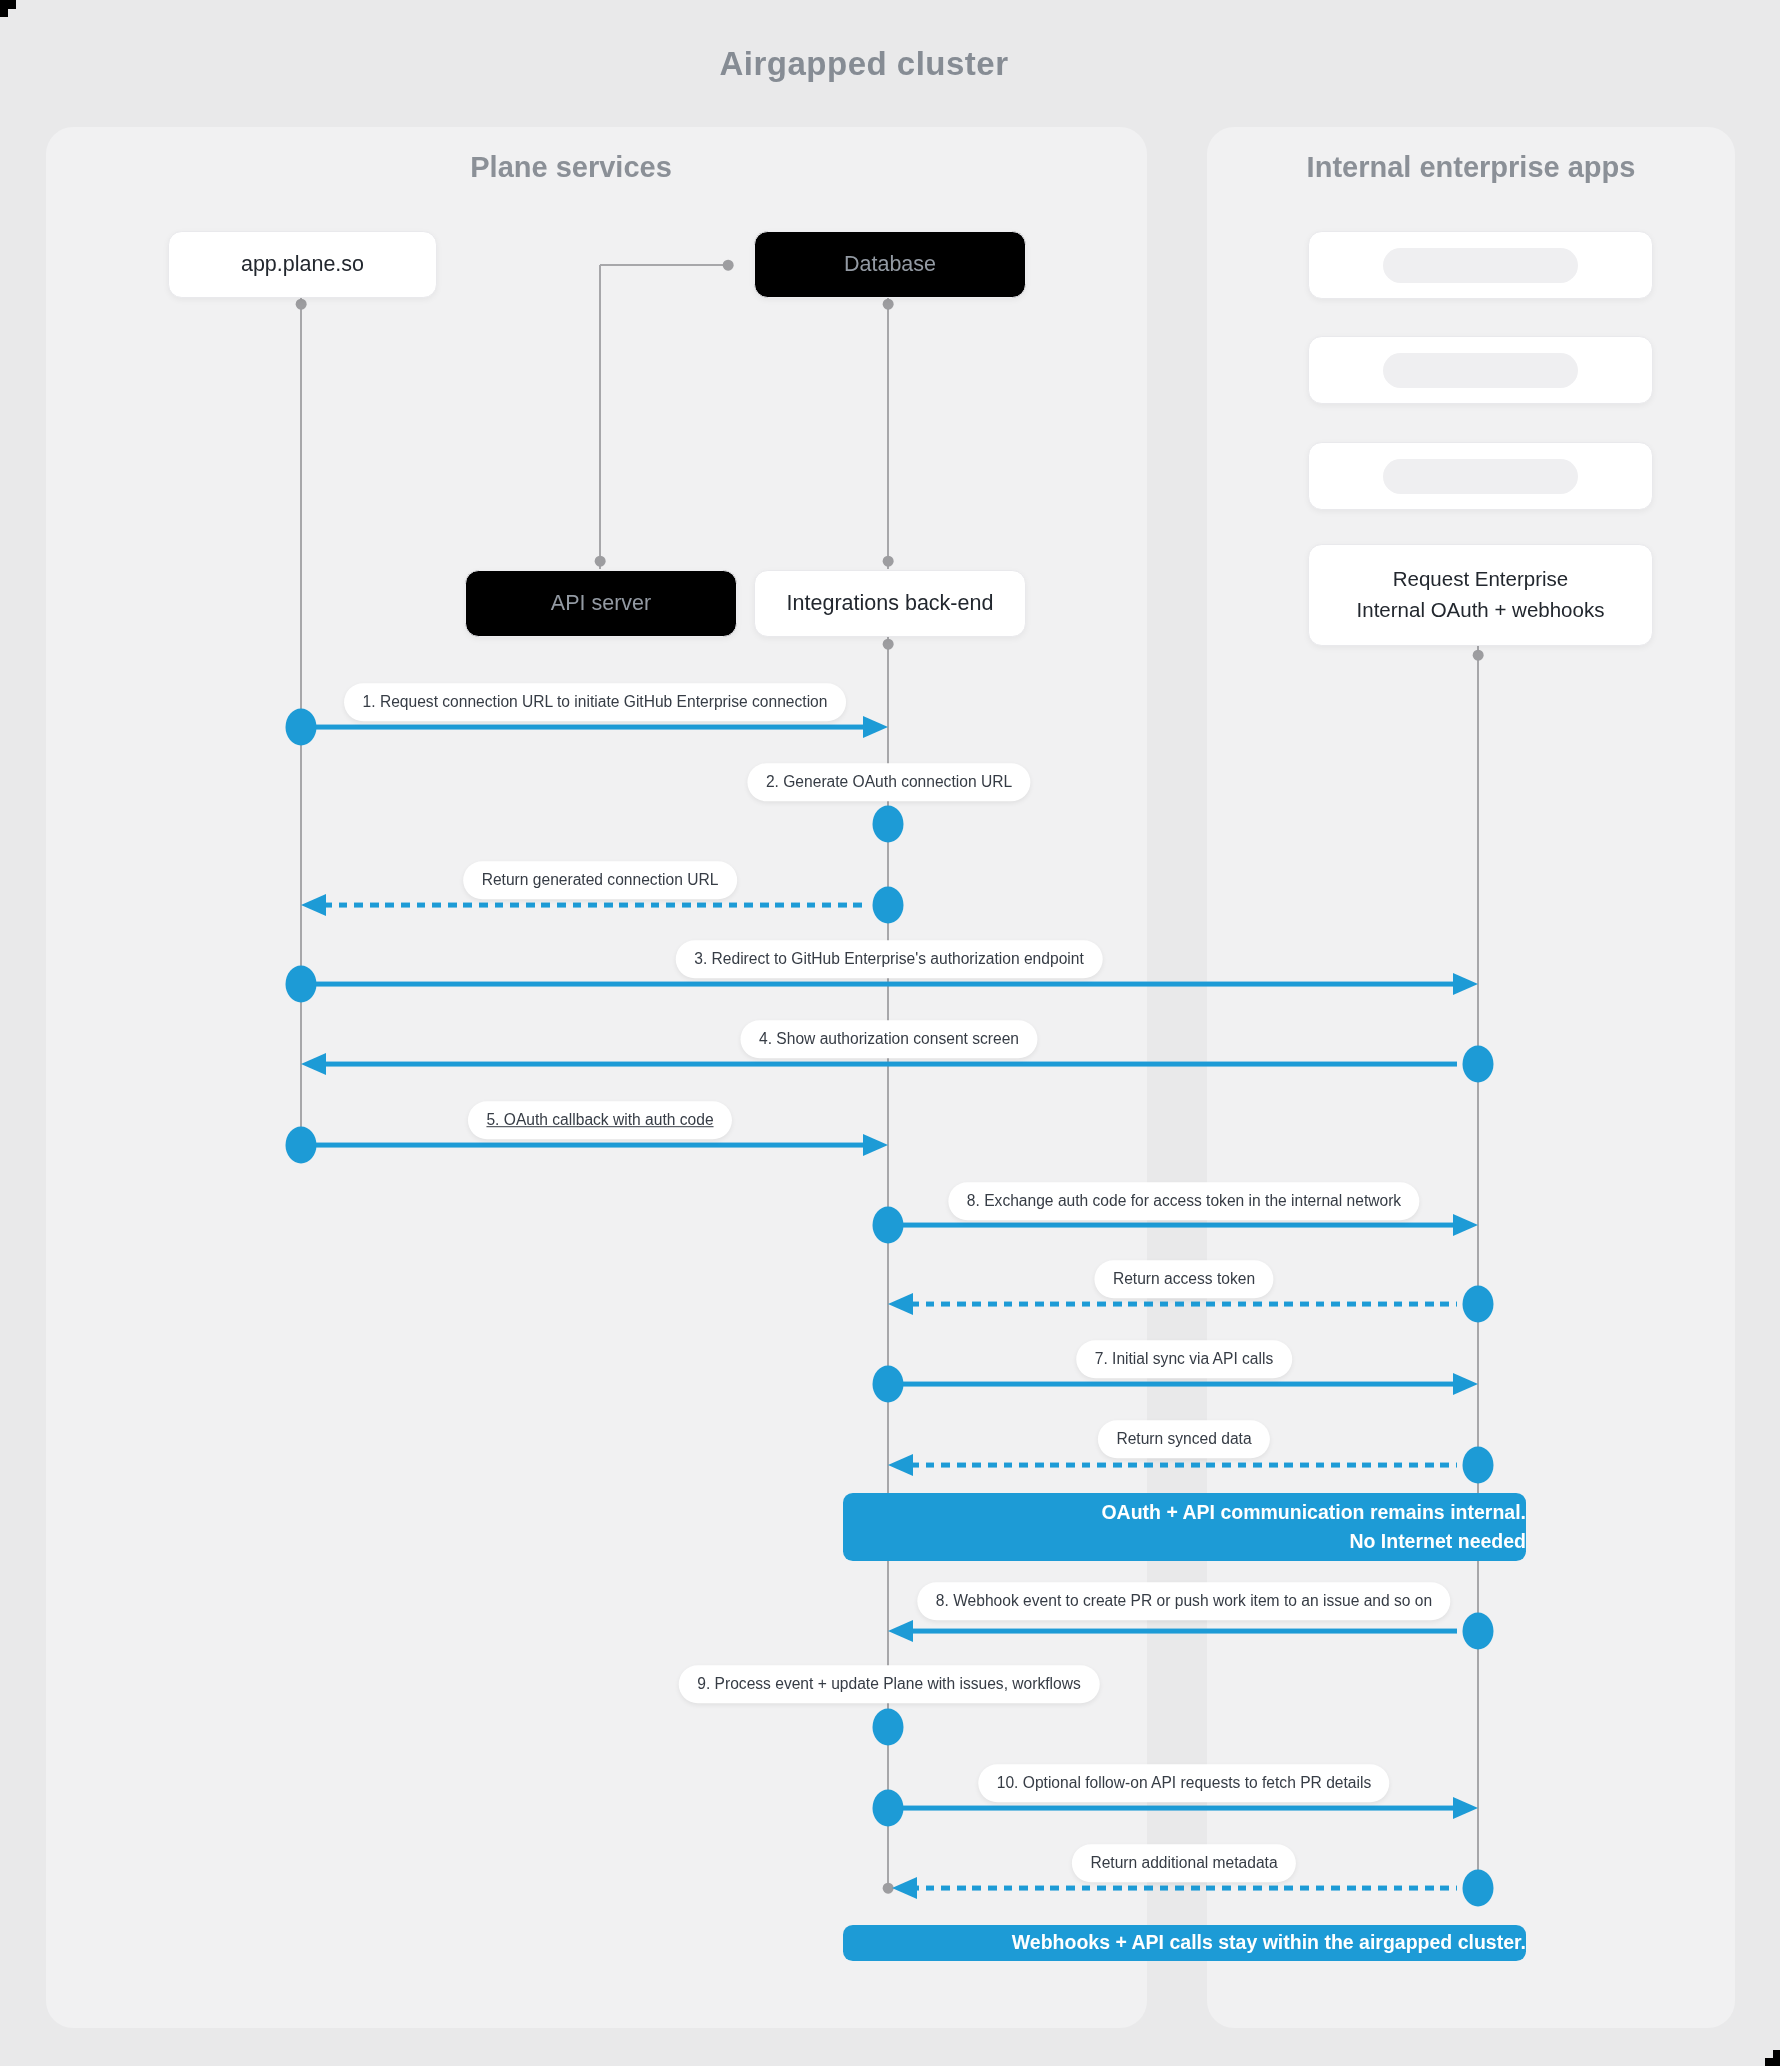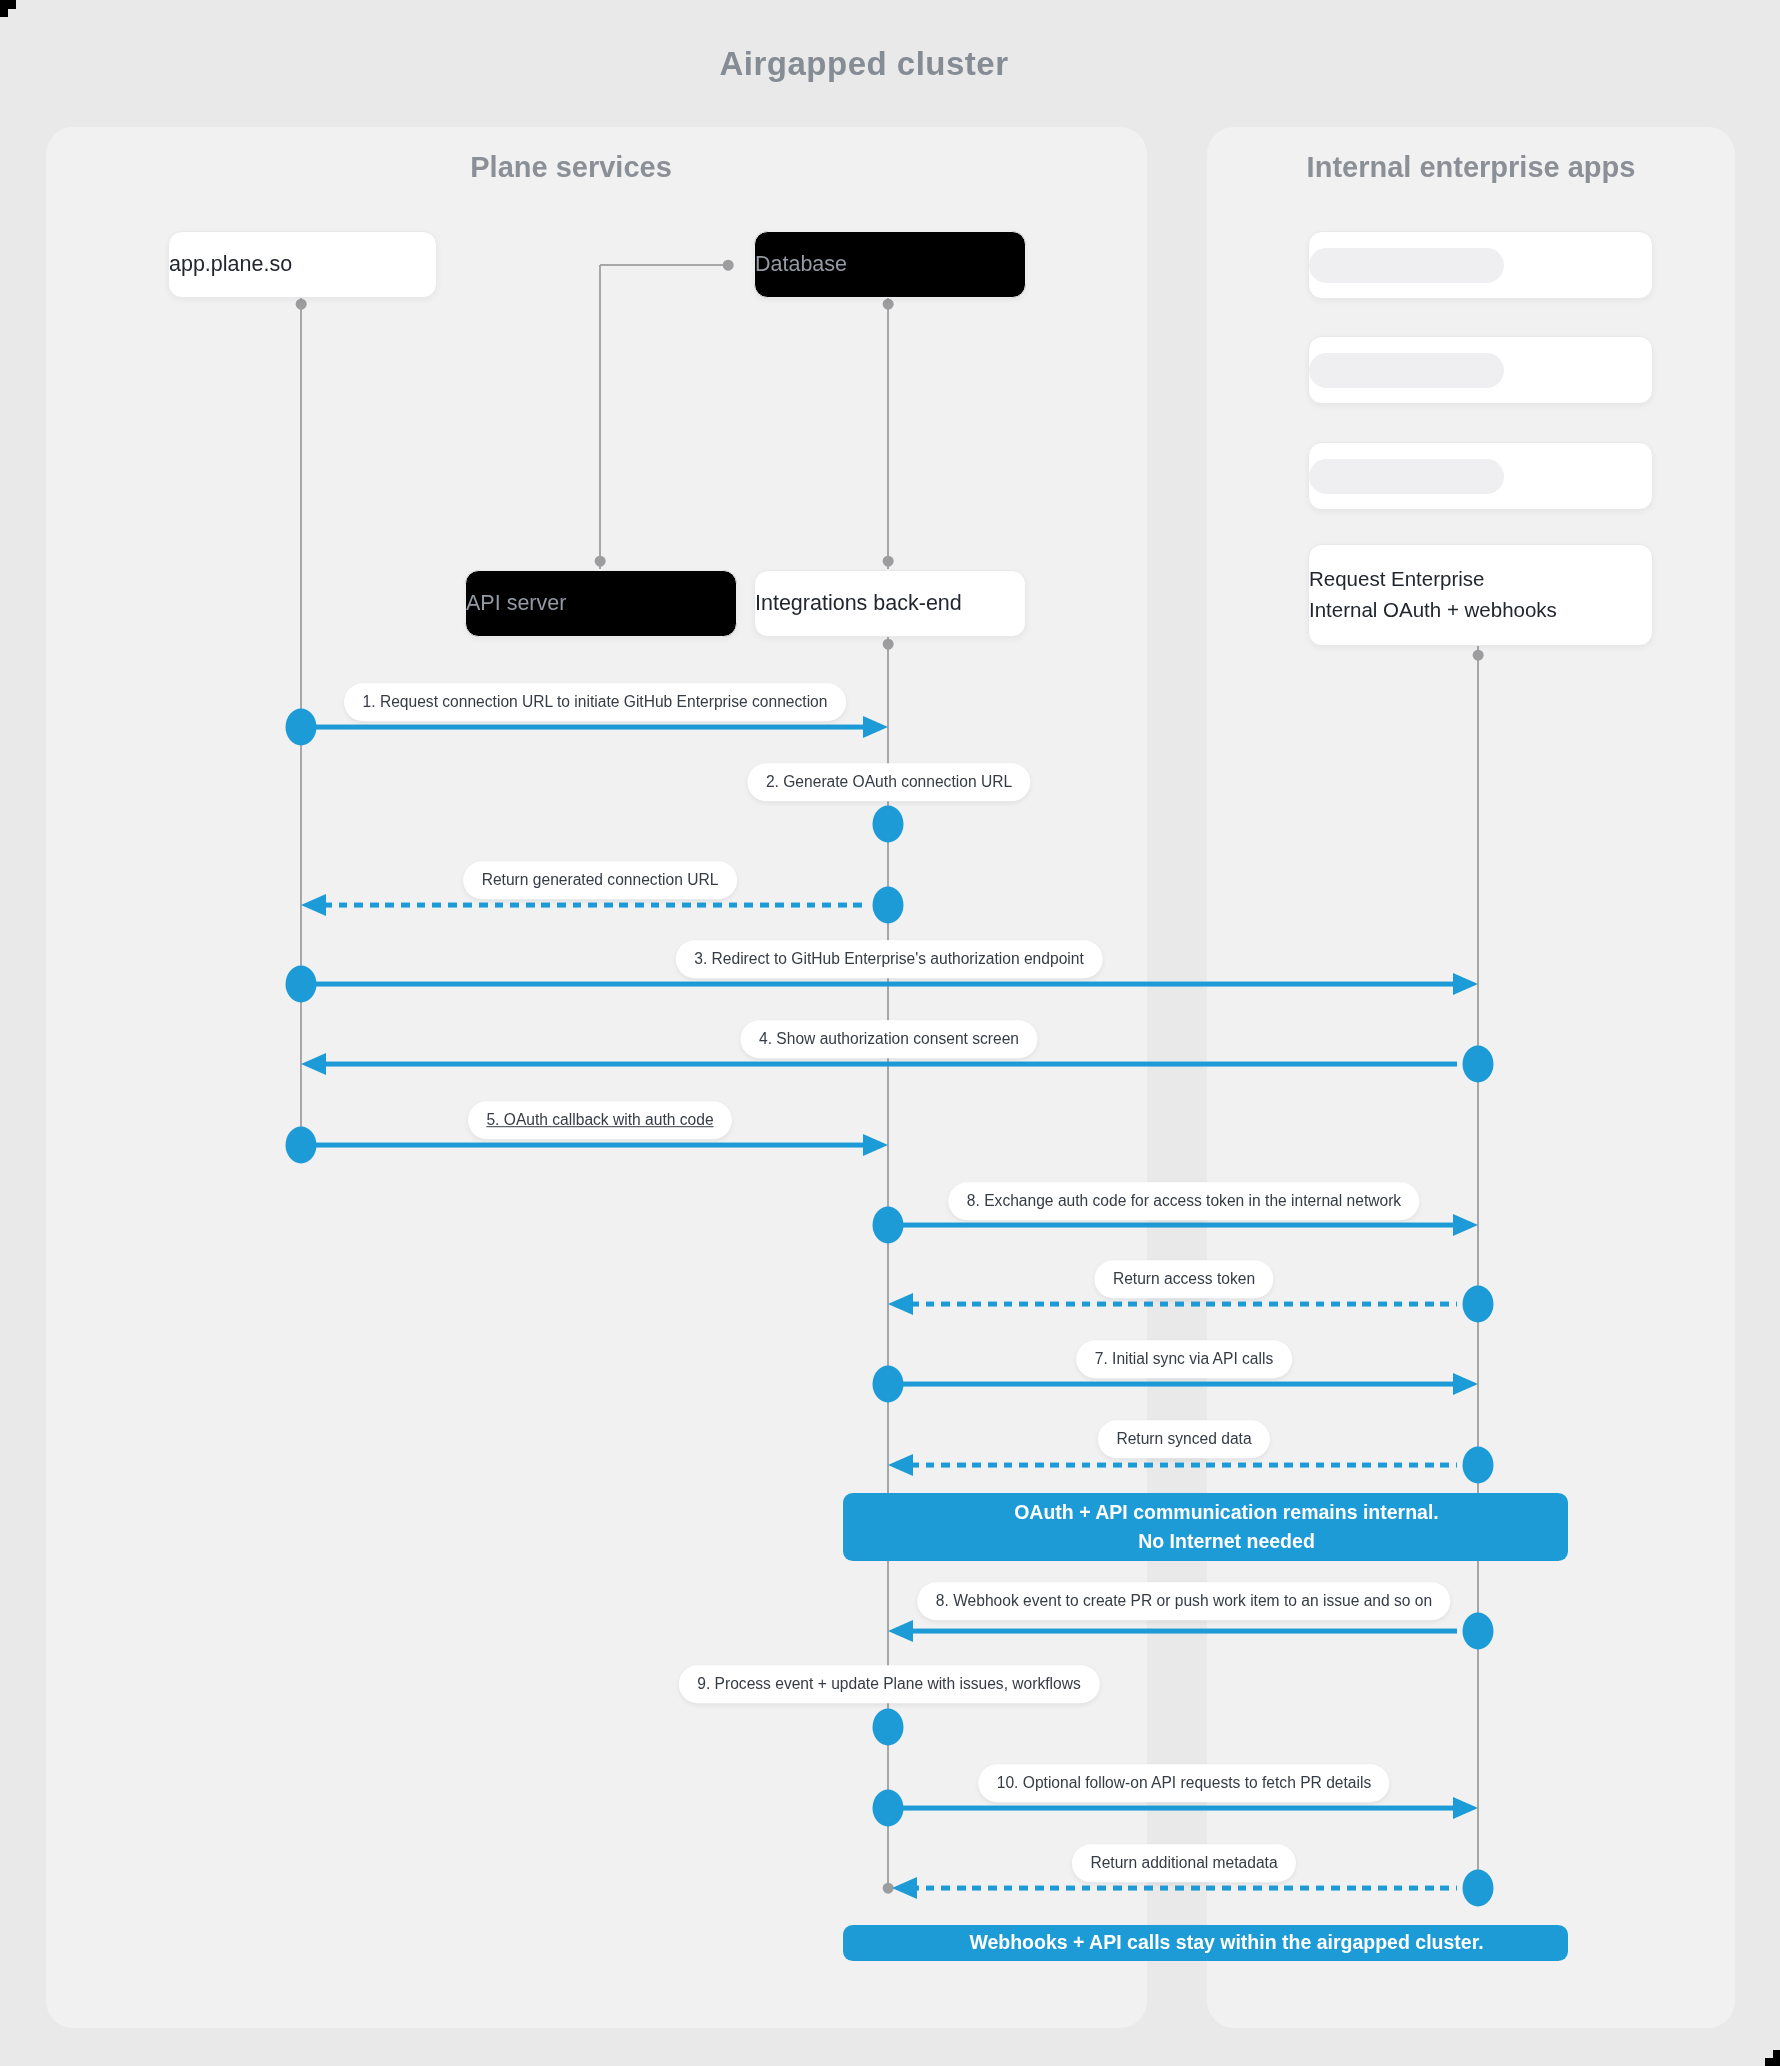--- a/index.html
+++ b/index.html
@@ -45,21 +45,21 @@
     font-size:29px; font-weight:700;
     color:#8b9097;
     white-space:nowrap;
   }
   .node{
     position:absolute;
     background:#ffffff;
     border:1px solid #e9e9ec;
     border-radius:13.7px;
     display:flex; flex-direction:column;
-    align-items:flex-start; justify-content:center;
+    align-items:center; justify-content:center;
     font-size:21.5px; color:var(--dark-text);
     box-shadow:0 2px 5.9px rgba(0,0,0,.05);
     z-index:2; text-align:center; line-height:1.5;
   }
   .node--muted{
     background:#000000;
     color:var(--muted-text);
     border-color:#ededf0;
   }
   .ph-pill{
@@ -115,25 +115,24 @@
     white-space:nowrap;
     box-shadow:0 2px 4.9px rgba(0,0,0,.07);
     z-index:4;
   }
   .banner{
     position:absolute;
     background:var(--blue);
     color:#fff;
     border-radius:9.8px;
     display:flex; flex-direction:column;
-    align-items:center; justify-content:center;
+    align-items:flex-end; justify-content:center;
     font-size:19.5px; font-weight:700;
     text-align:center; line-height:1.5;
     z-index:5;
-    padding-left:42px;
   }
   .corner{ position:absolute; background:#000; z-index:9; }
 </style>
 </head>
 <body>
 
 <div class="stage">
 
   <div class="main-title">Airgapped cluster</div>
 

